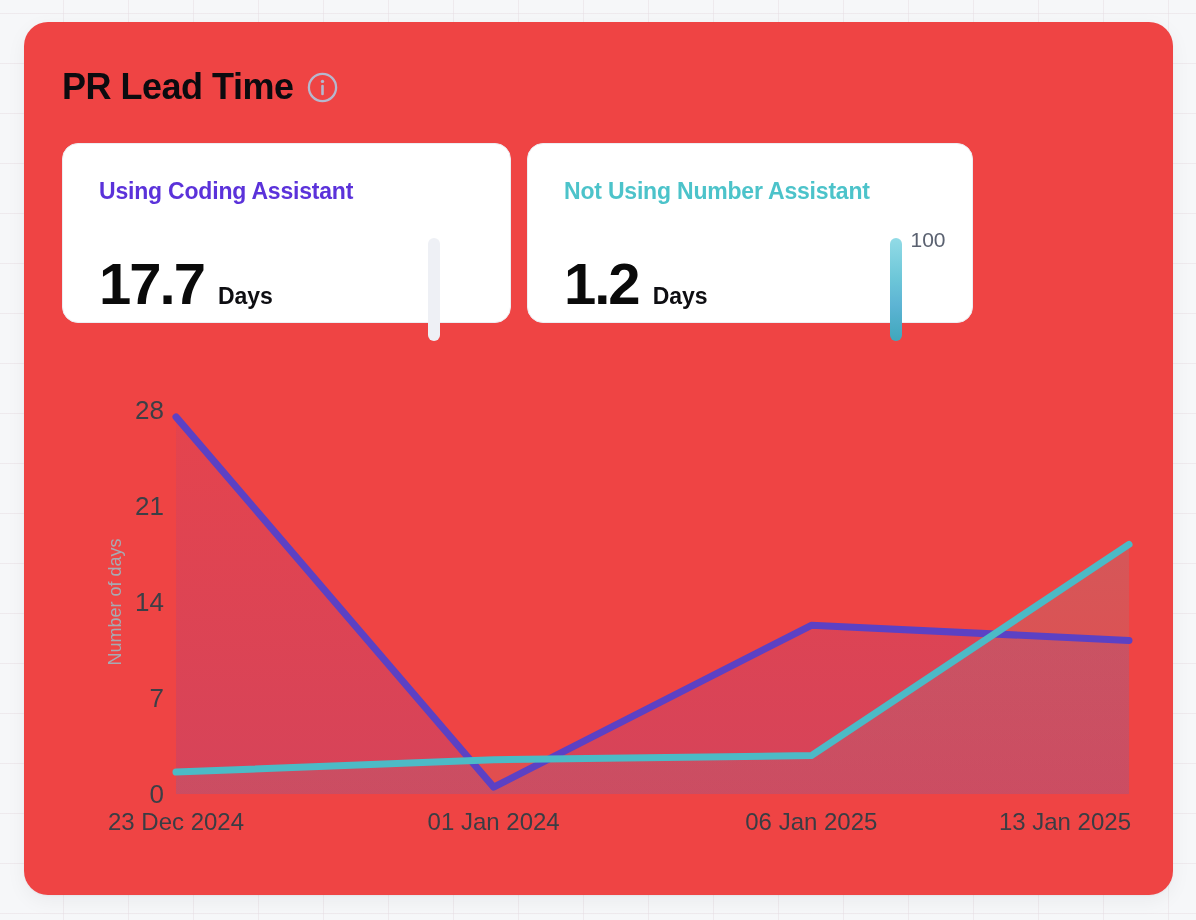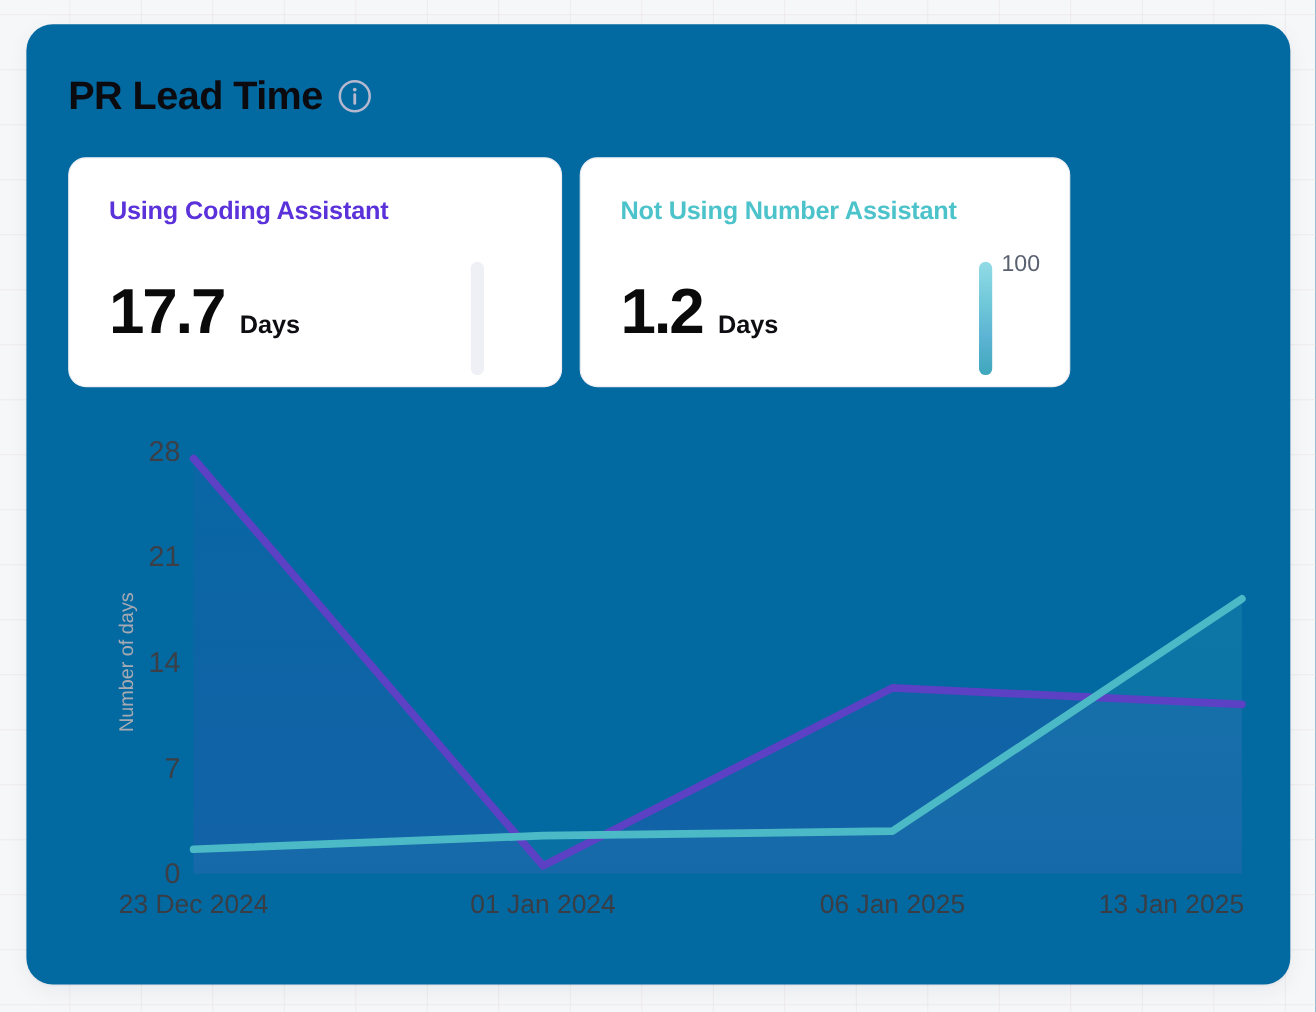--- a/index.html
+++ b/index.html
@@ -9,37 +9,37 @@
     background-color:#f6f7f9;
     background-image:
       linear-gradient(rgba(232,224,229,0.55) 1px, transparent 1px),
       linear-gradient(90deg, rgba(232,224,229,0.55) 1px, transparent 1px);
     background-size:65px 50px;
     background-position:-2px 13px;
     position:relative;
   }
   .card {
     position:absolute; left:24px; top:22px; width:1149px; height:873px;
-    background:#0369a1; border-radius:24px;
+    background:#ef4444; border-radius:24px;
     box-shadow:0 1px 2px rgba(16,24,40,0.04), 0 6px 20px rgba(20,20,40,0.05);
   }
   .card-header {
     position:absolute; left:38px; top:44px;
     display:flex; align-items:center; gap:14px;
   }
   .card-header h1 {
     font-size:36px; font-weight:700; color:#0b0b0f; letter-spacing:-0.5px;
   }
   .info-btn { display:inline-flex; width:31px; height:31px; cursor:pointer; }
   .stats-row {
     position:absolute; left:38px; top:121px;
     display:flex; gap:16px;
   }
   .stat-card {
-    position:relative; height:209px;
+    position:relative; height:180px;
     background:#ffffff; border:1px solid #ededf2; border-radius:16px;
     padding:34px 36px;
   }
   .stat-card.c1 { width:449px; }
   .stat-card.c2 { width:446px; }
   .stat-label { font-size:23px; font-weight:700; letter-spacing:-0.2px; }
   .stat-label.purple { color:#5b32da; }
   .stat-label.teal   { color:#4cc3ca; }
   .stat-value-row { display:flex; align-items:baseline; gap:14px; margin-top:50px; }
   .stat-value { font-size:58px; font-weight:700; color:#0a0a0a; letter-spacing:-2px; line-height:1; }

